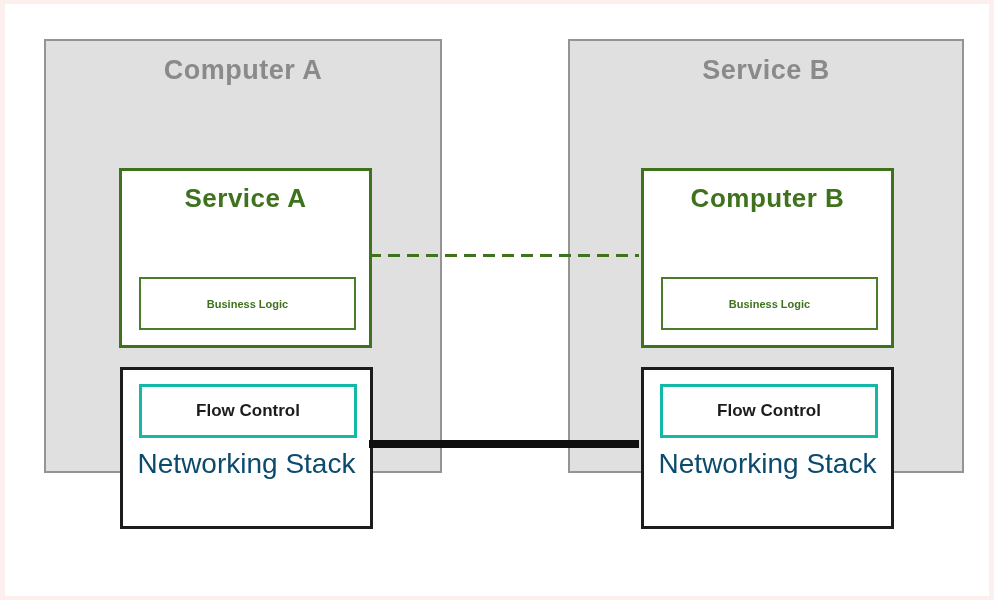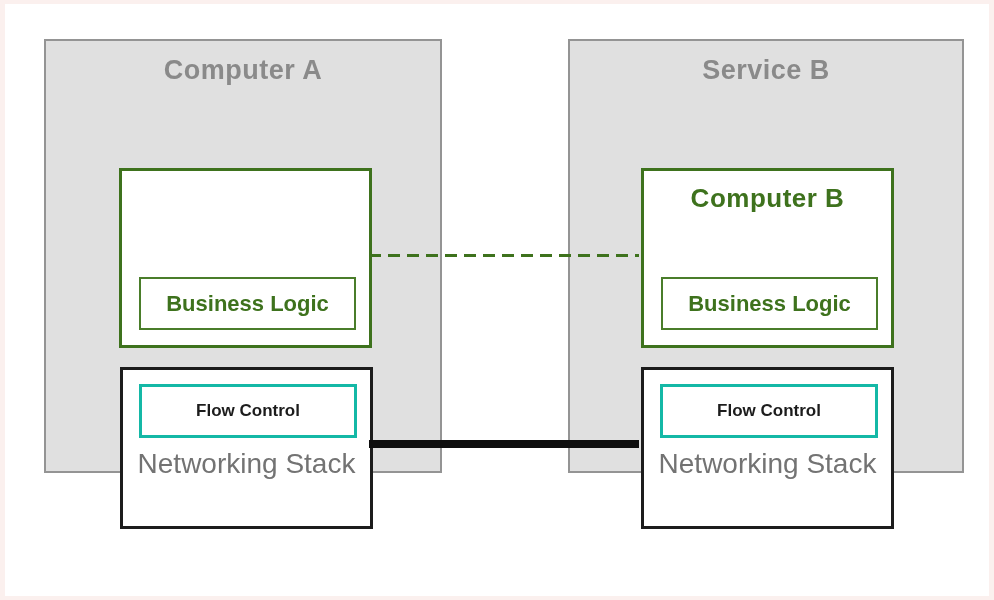--- a/index.html
+++ b/index.html
@@ -48,21 +48,21 @@
     color: #3e721d;
     letter-spacing: 0.5px;
   }
   .business-logic {
     position: absolute;
     left: 17px; top: 106px; width: 217px; height: 53px;
     background: #ffffff;
     border: 2px solid #4a7d2a;
     box-sizing: border-box;
     display: flex; align-items: center; justify-content: center;
-    font-size: 22px;
+    font-size: 11px;
     font-weight: bold;
     color: #3e721d;
   }
   .network {
     position: absolute;
     top: 326px; left: 71px; width: 253px; height: 162px;
     background: #ffffff;
     border: 3px solid #1c1c1c;
     box-sizing: border-box;
   }
@@ -77,21 +77,21 @@
     font-size: 17px;
     font-weight: bold;
     color: #1c1c1c;
   }
   .network-title {
     position: absolute;
     left: 0; right: 0; top: 76px;
     text-align: center;
     font-size: 28px;
     line-height: 36px;
-    color: #737373;
+    color: #0c4a6e;
   }
   .link-dashed {
     position: absolute;
     left: 364px; top: 250px; width: 270px; height: 3px;
     background: repeating-linear-gradient(90deg, #3e721d 0 12px, rgba(0,0,0,0) 12px 19px);
     z-index: 5;
   }
   .link-solid {
     position: absolute;
     left: 364px; top: 436px; width: 270px; height: 8px;
@@ -101,20 +101,21 @@
 </style>
 </head>
 <body>
 
 <div class="canvas">
 
   <div class="computer a">
     <div class="computer-label">Computer A</div>
 
     <div class="service">
+      <div class="service-title">Service A</div>
       <div class="business-logic">Business Logic</div>
     </div>
 
     <div class="network">
       <div class="flow-control">Flow Control</div>
       <div class="network-title">Networking Stack</div>
     </div>
   </div>
 
   <div class="computer b">

